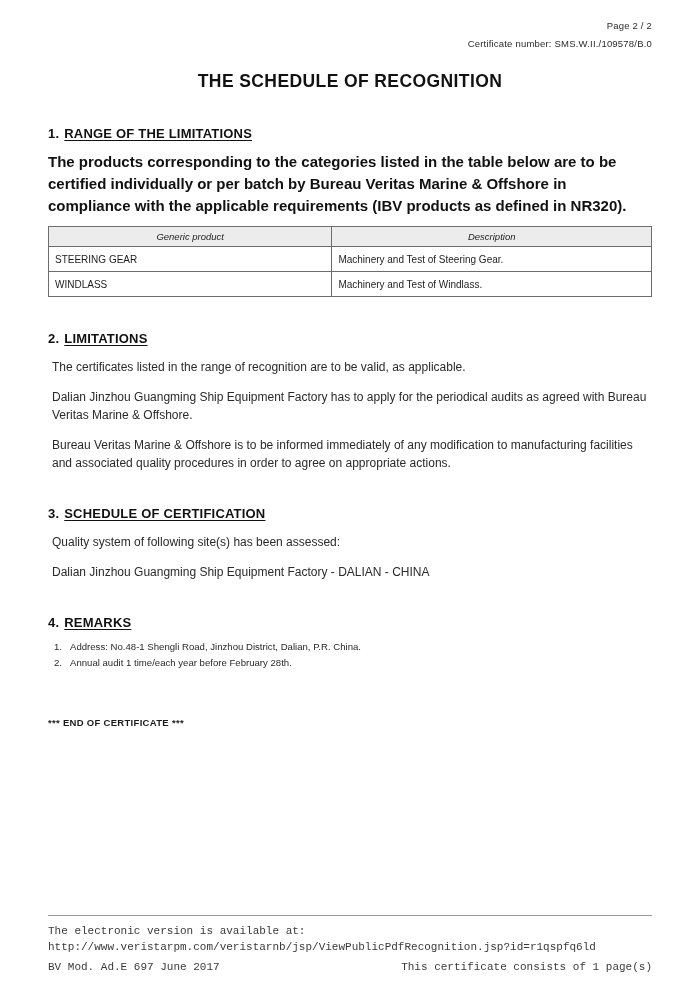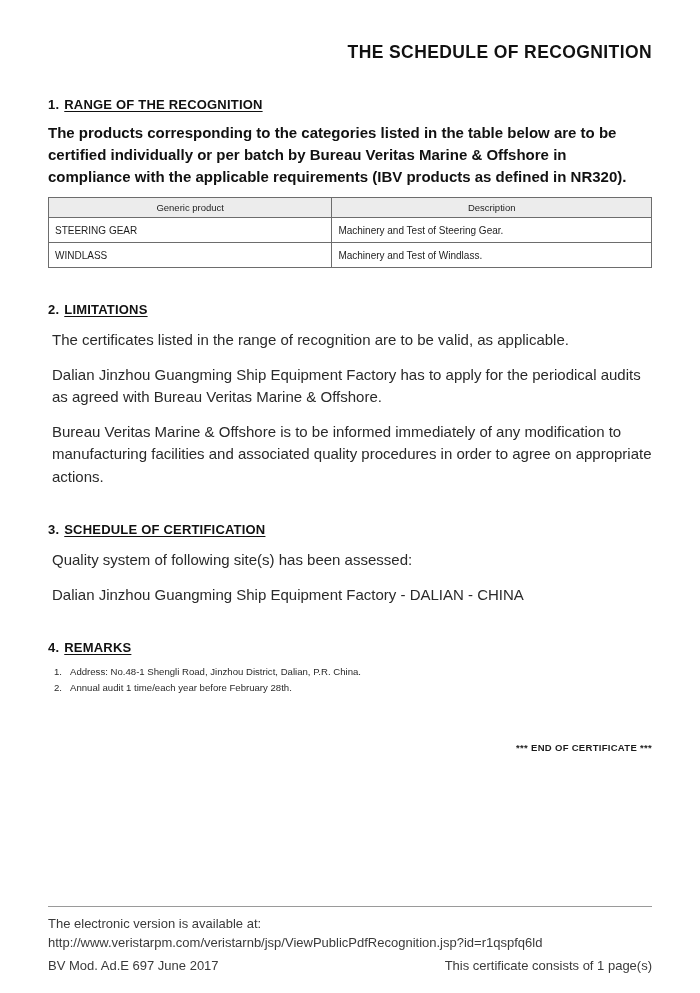--- a/index.html
+++ b/index.html
@@ -32,21 +32,21 @@
     letter-spacing: 0.2px;
   }
   .header-page {
     margin-bottom: 7px;
   }
   .header-cert {
     margin-bottom: 0;
   }
 
   .doc-title {
-    text-align: right;
+    text-align: center;
     font-size: 17.5px;
     font-weight: bold;
     letter-spacing: 0.4px;
     margin-top: 22px;
     color: #111;
   }
 
   
   .section-heading {
     font-size: 13px;
@@ -84,30 +84,31 @@
   table.products td {
     border: 1px solid #6d6d6d;
     padding: 4px 6px;
     color: #1d1d1d;
     font-weight: normal;
   }
   table.products th {
     text-align: center;
     background: #ececec;
     font-size: 9.5px;
+    font-style: italic;
   }
   table.products td {
     height: 16px;
   }
   table.products col.c1 { width: 47%; }
   table.products col.c2 { width: 53%; }
 
   
   .body-para {
-    font-size: 15px;
+    font-size: 12px;
     line-height: 1.5;
     color: #2a2a2a;
     margin-top: 12px;
     padding-left: 4px;
   }
 
   .remark-list {
     margin: 10px 0 0 0;
     padding-left: 22px;
     font-size: 9.6px;
@@ -118,67 +119,70 @@
   .remark-list li {
     position: relative;
     margin-bottom: 1px;
   }
   .remark-list li .marker {
     position: absolute;
     left: -16px;
   }
 
   .end-mark {
-    text-align: right;
+    text-align: left;
     font-size: 9.5px;
     font-weight: bold;
     color: #1b1b1b;
     margin-top: 46px;
     letter-spacing: 0.3px;
   }
 
   
   .footer {
     position: absolute;
     left: 48px;
     right: 48px;
     bottom: 18px;
   }
   .footer-rule {
     border-top: 1px solid #9a9a9a;
     margin-bottom: 7px;
   }
   .footer-line {
-    font-size: 13px;
+    font-size: 11px;
     color: #3a3a3a;
     line-height: 1.5;
+    font-family: Liberation Mono, monospace;
   }
   .footer-row {
     display: flex;
     justify-content: space-between;
     align-items: baseline;
     margin-top: 3px;
     gap: 28px;
   }
   .footer-right {
     text-align: right;
   }
 </style>
 </head>
 <body>
 
 <div class="page">
 
   <div class="header-block">
+    <div class="header-page">Page 2 / 2</div>
+    <div class="header-cert">Certificate number: SMS.W.II./109578/B.0</div>
   </div>
 
   <div class="doc-title">THE SCHEDULE OF RECOGNITION</div>
 
   <div class="section-heading">
-    <span class="num">1.</span><span class="txt">RANGE OF THE RECOGNITION</span>
+    <span class="num">1.</span><span class="txt">RANGE OF THE LIMITATIONS</span>
   </div>
 
   <div class="intro-para">The products corresponding to the categories listed in the table below are to be certified individually or per batch by Bureau Veritas Marine &amp; Offshore in compliance with the applicable requirements (IBV products as defined in NR320).</div>
 
   <table class="products">
     <colgroup>
         <col class="c1">
         <col class="c2">
       </colgroup>
     <thead>

